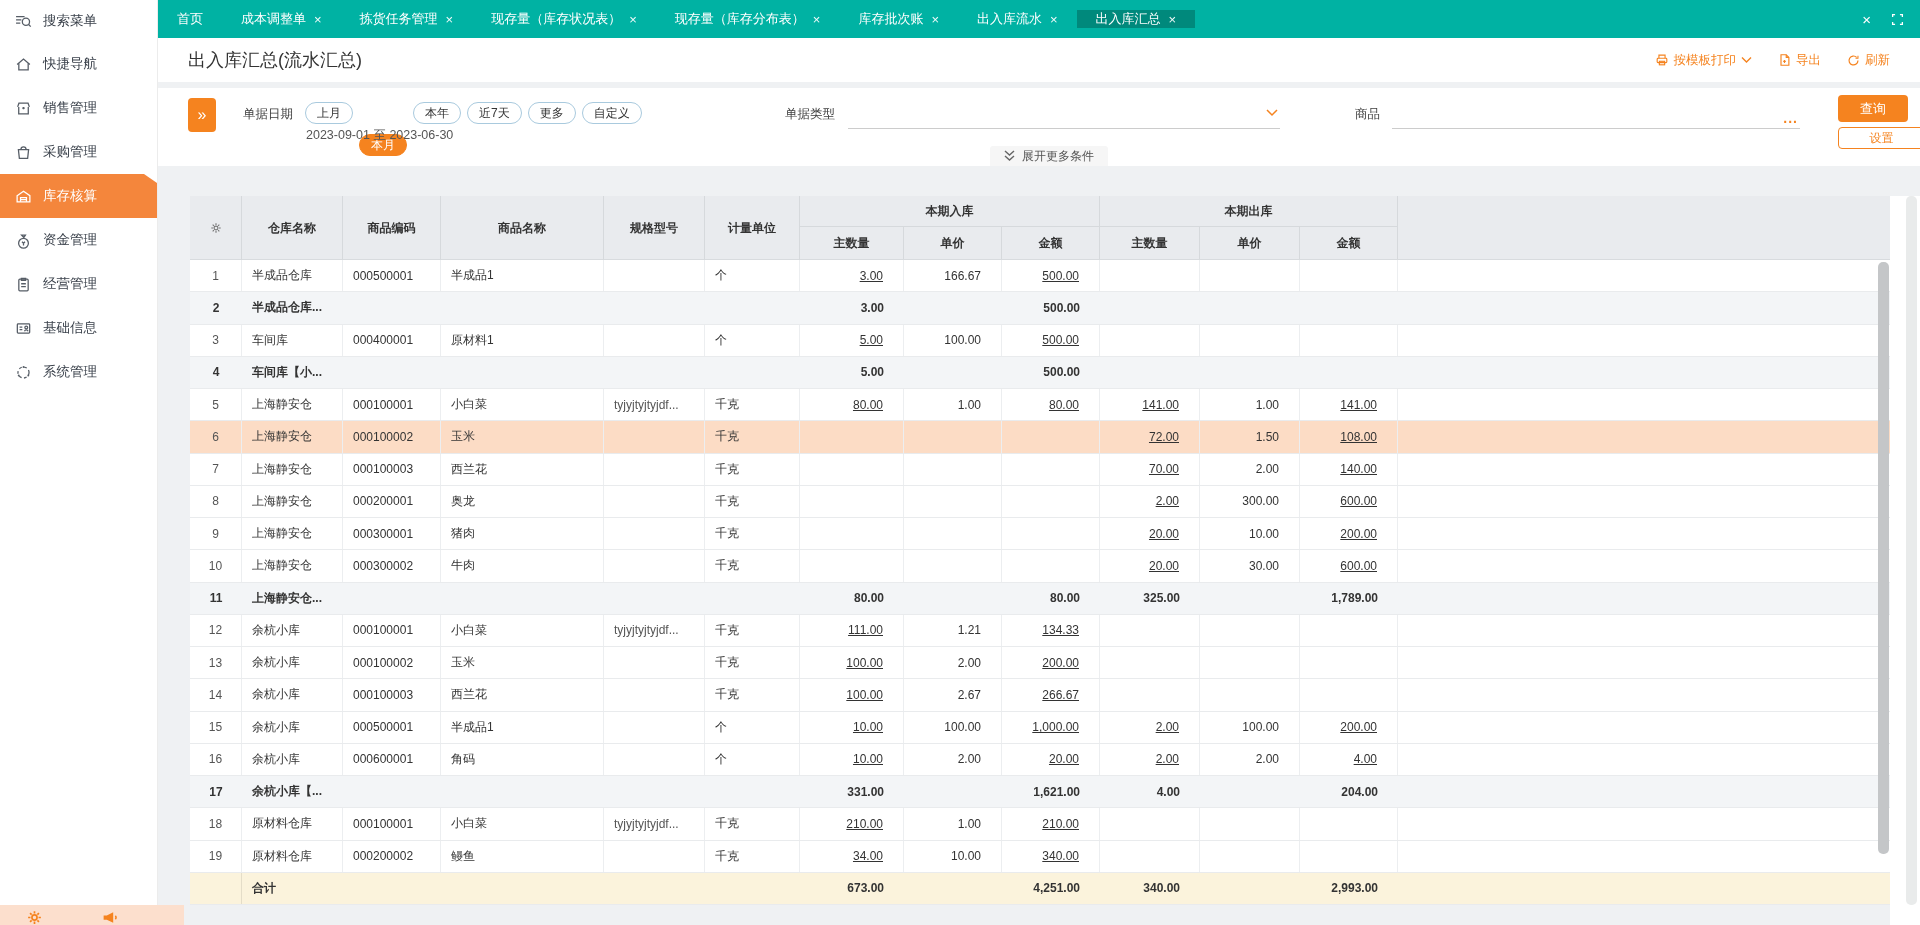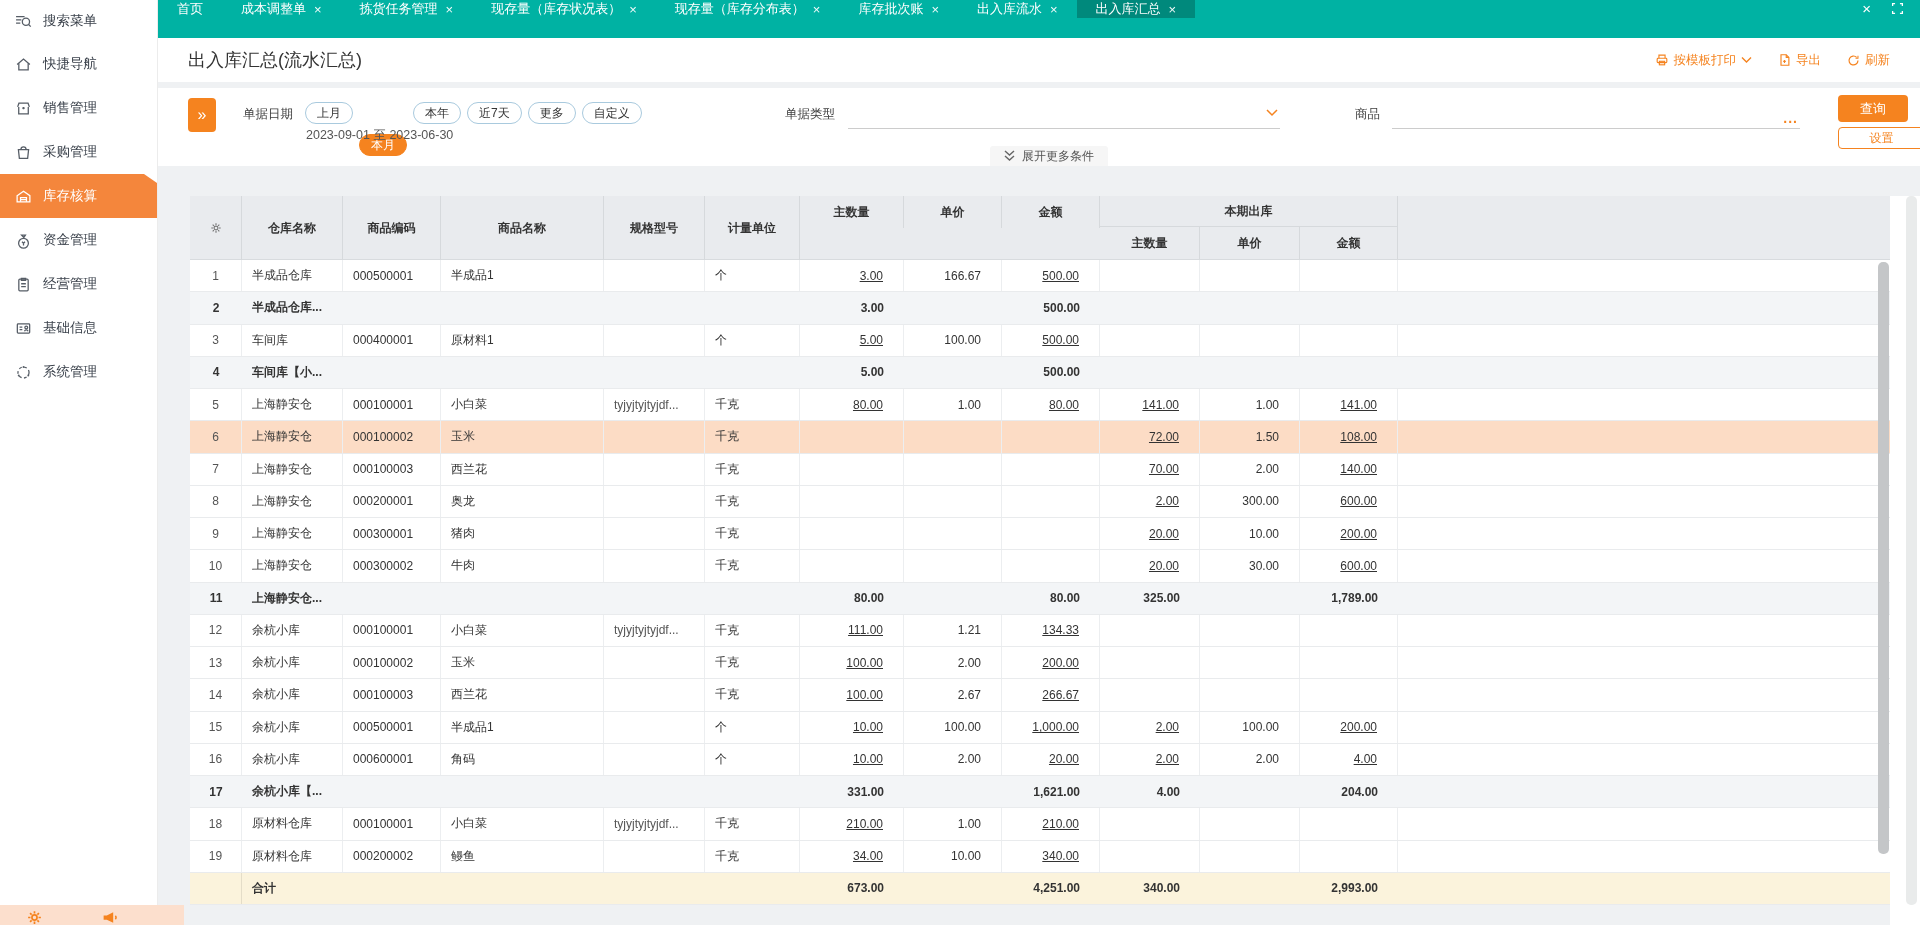--- a/index.html
+++ b/index.html
@@ -10,21 +10,21 @@
   .side-item{position:relative;height:44px;display:flex;align-items:center;gap:11px;padding-left:15px;font-size:13.5px;color:#3a414b;cursor:pointer;}
   .side-item:first-child{height:42px;}
   .side-item .sicon{width:17px;height:17px;display:flex;align-items:center;justify-content:center;color:#565d66;}
   .side-item.active{background:var(--sidebar_active);color:#fff;}
   .side-item.active .sicon{color:#fff;}
   .side-item.active::after{content:'';position:absolute;right:0;top:0;border-top:9px solid #fff;border-left:13px solid transparent;}
   #sidebar-footer{position:absolute;left:0;bottom:0;width:158px;height:20px;background:#fcdfcd;overflow:hidden;display:flex;gap:58px;padding-left:26px;}
   #sidebar-footer .ficon{margin-top:4px;color:var(--orange);}
 
   
-  #tabbar{position:absolute;left:158px;top:0;right:0;height:38px;background:var(--teal);display:flex;align-items:flex-start;color:#fff;z-index:4;}
+  #tabbar{position:absolute;left:158px;top:0;right:0;height:38px;background:var(--teal);display:flex;align-items:center;color:#fff;z-index:4;}
   #tabs{display:flex;align-items:stretch;}
   .tab{display:flex;align-items:center;gap:8px;padding:0 19px;font-size:13px;cursor:pointer;white-space:nowrap;}
   .tab.active{background:var(--teal_dark);}
   .tab .tab-x{font-size:13px;line-height:1;opacity:.95;cursor:pointer;}
   #tab-controls{margin-left:auto;display:flex;align-items:center;gap:20px;padding-right:16px;}
   #tab-controls .tctl{cursor:pointer;display:flex;align-items:center;font-size:15px;}
 
   
   #titlebar{position:absolute;left:158px;top:38px;right:0;height:44px;background:#fff;display:flex;align-items:center;padding:0 30px;box-sizing:border-box;}
   #page-title{font-size:18px;font-weight:500;color:#333;margin:0;}
@@ -317,20 +317,21 @@
           <circle cx="8" cy="8" r="2.2"></circle>
           <path d="M8 2.6v2M8 11.4v2M2.6 8h2M11.4 8h2M4.2 4.2l1.4 1.4M10.4 10.4l1.4 1.4M11.8 4.2l-1.4 1.4M5.6 10.4l-1.4 1.4"></path>
         </svg>
       </div>
       <div class="th c1">仓库名称</div>
       <div class="th c2">商品编码</div>
       <div class="th c3">商品名称</div>
       <div class="th c4">规格型号</div>
       <div class="th c5">计量单位</div>
       <div class="thgroup" style="width:300px;">
+        <div class="gh">本期入库</div>
         <div class="sub">
           <div class="th c6">主数量</div>
           <div class="th c7">单价</div>
           <div class="th c8">金额</div>
         </div>
       </div>
       <div class="thgroup" style="width:298px;">
         <div class="gh">本期出库</div>
         <div class="sub">
           <div class="th c9">主数量</div>

